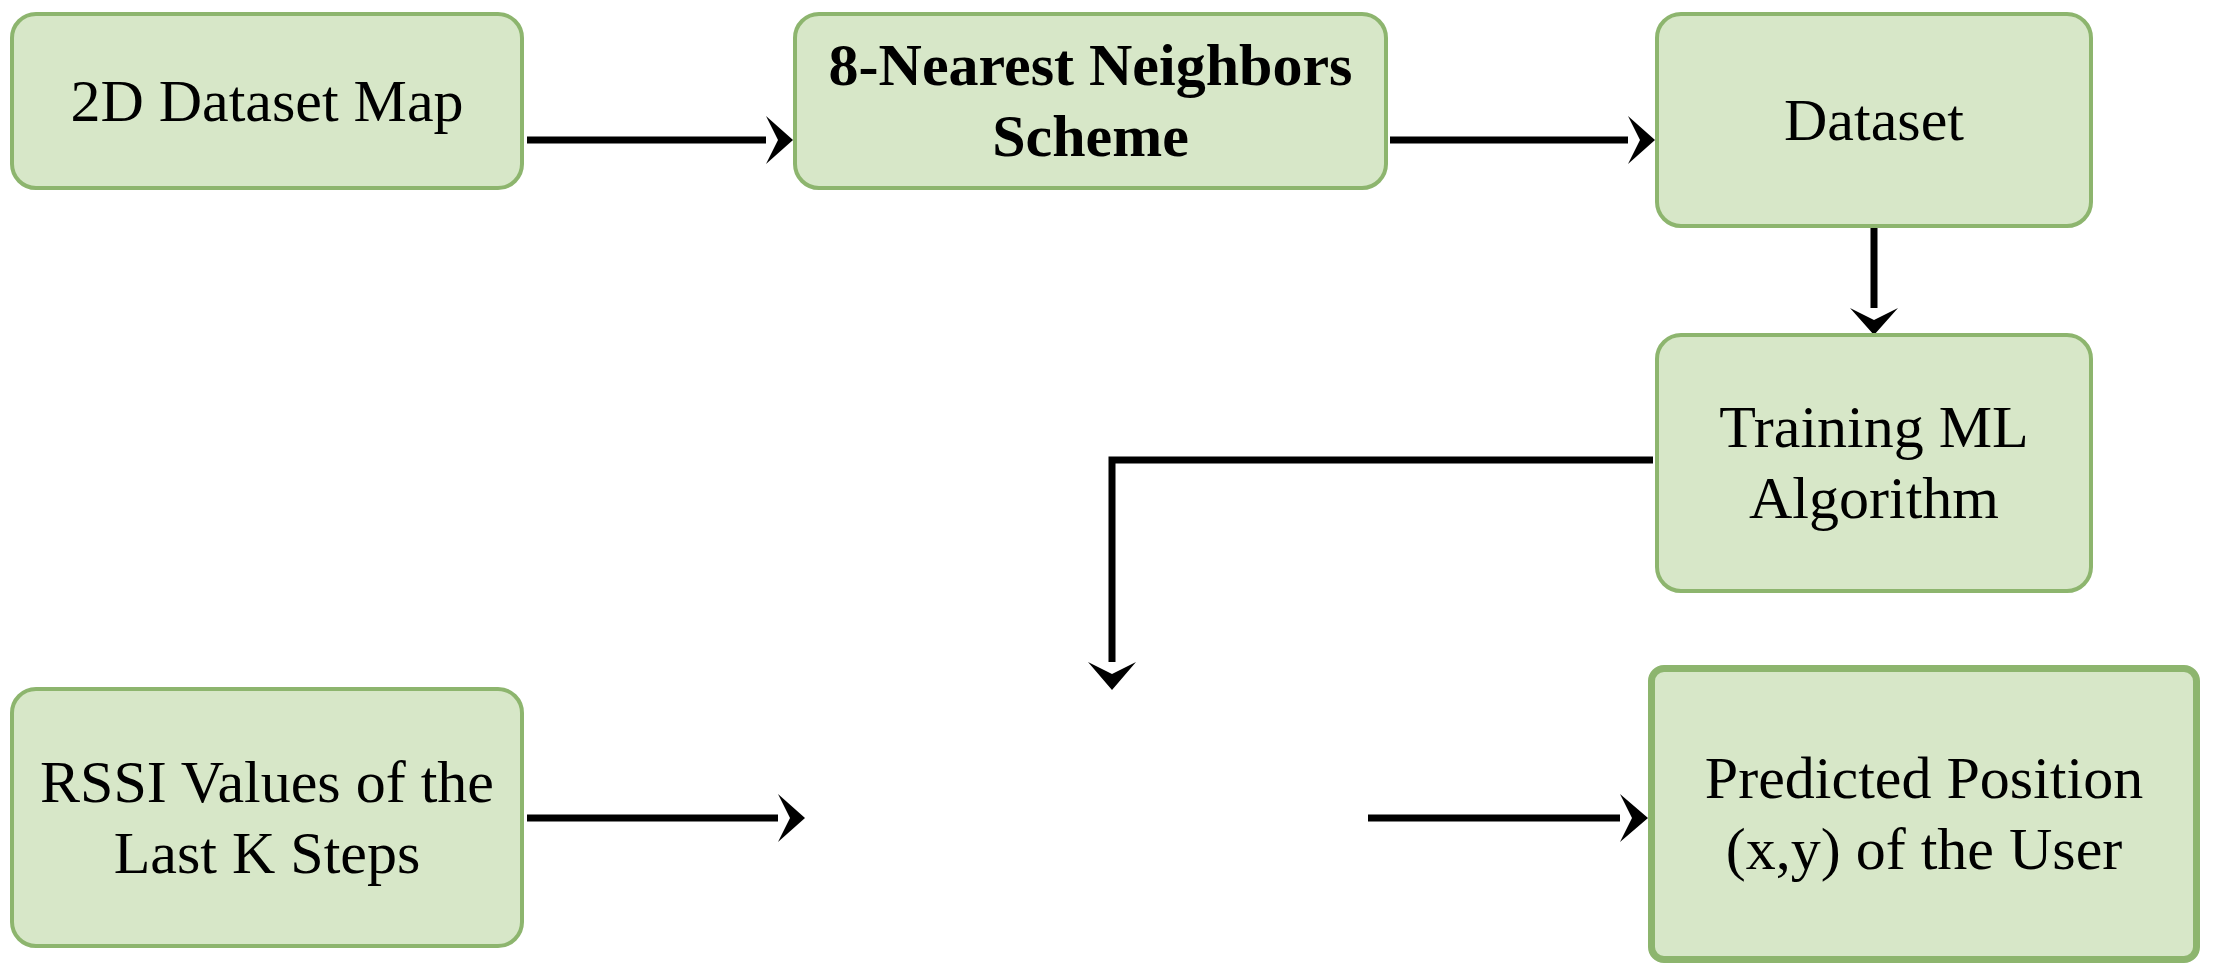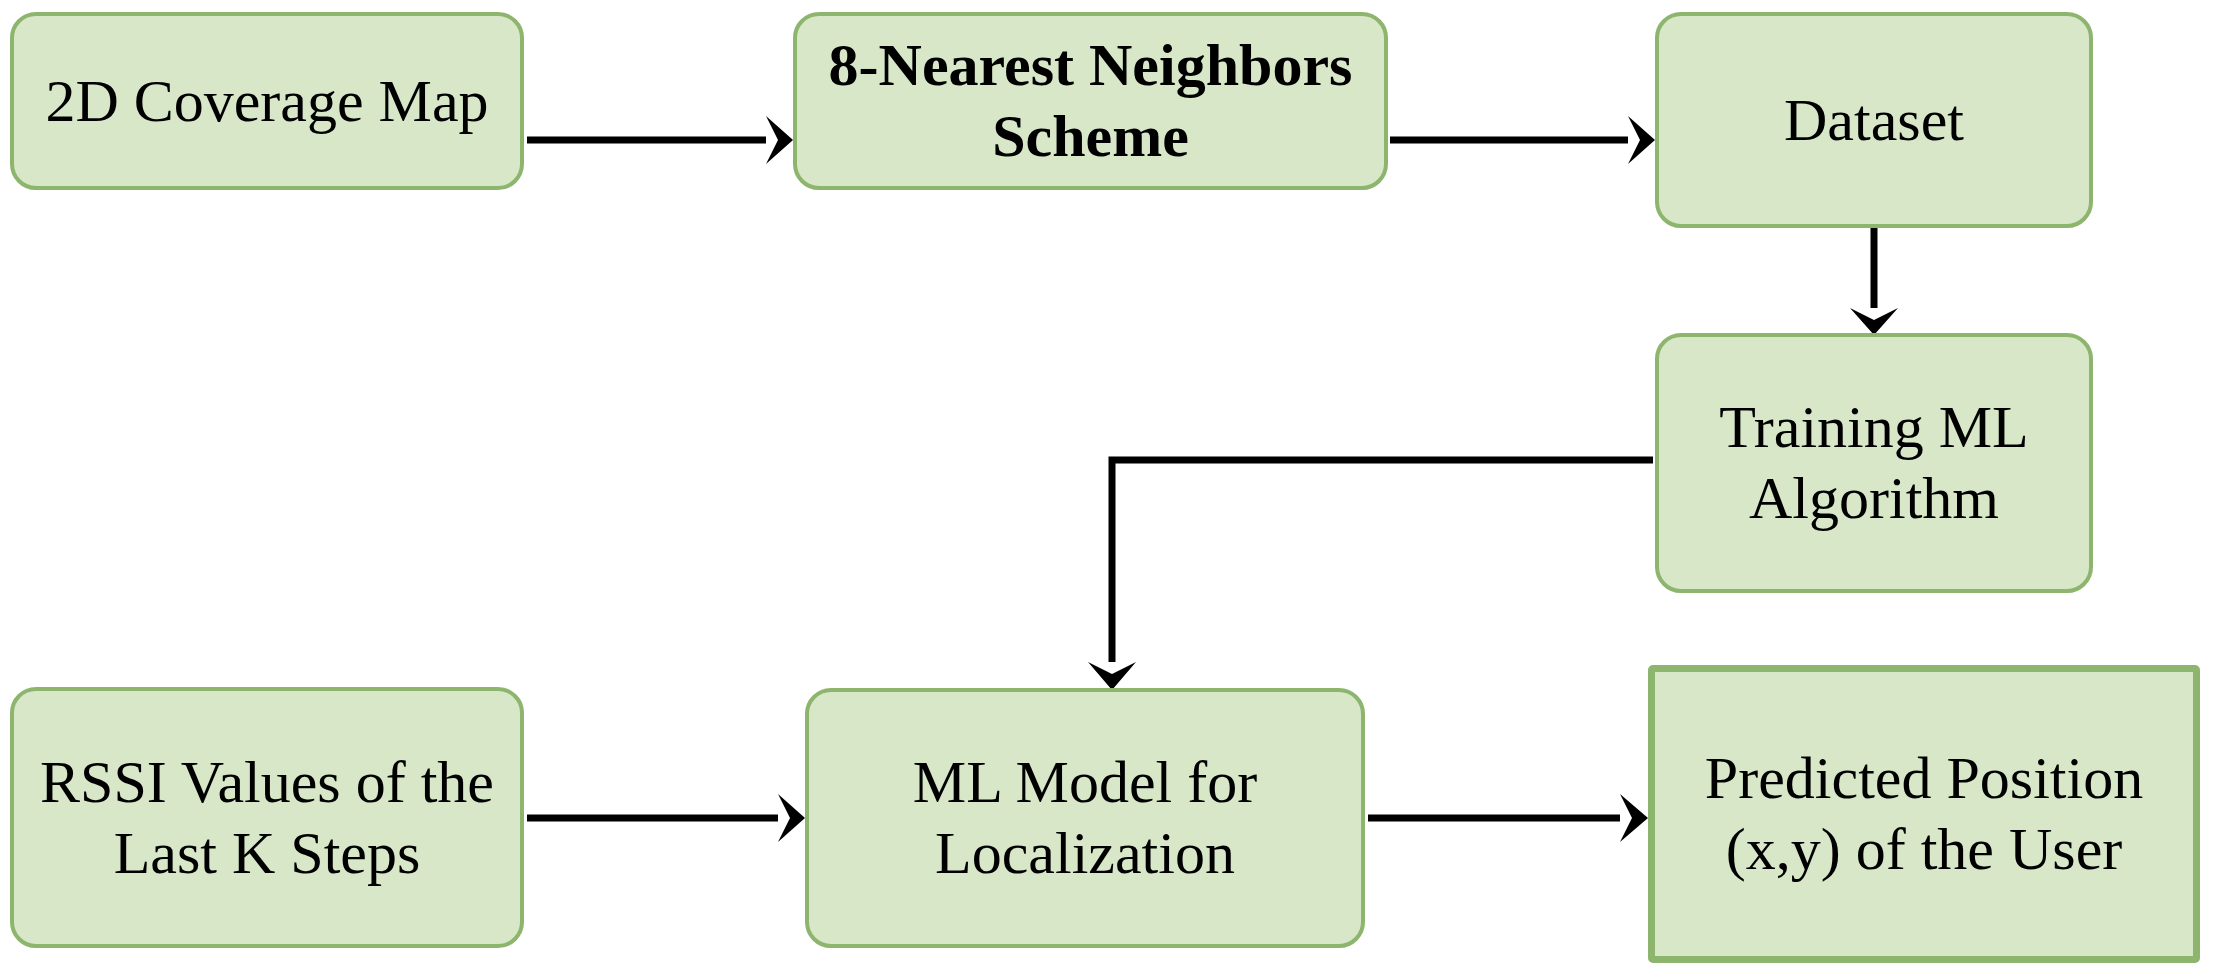--- a/index.html
+++ b/index.html
@@ -28,21 +28,21 @@
     color: #000000;
     line-height: 1.18;
     padding: 4px 10px;
   }
   .node .label {
     display: block;
     width: 100%;
   }
   .node.emphasis {
     border-width: 7px;
-    border-radius: 5px;
+    border-radius: 16px;
   }
   svg.edges {
     position: absolute;
     left: 0;
     top: 0;
     width: 2213px;
     height: 980px;
     overflow: visible;
     pointer-events: none;
   }
@@ -88,40 +88,37 @@
       <polygon points="778,794 805,818 778,842 790,818"></polygon>
     </g>
 
     <g>
       <line x1="1368" y1="818" x2="1620" y2="818"></line>
       <polygon points="1620,794 1648,818 1620,842 1632,818"></polygon>
     </g>
   </svg>
 
   <div class="node" style="left:10px; top:12px; width:514px; height:178px; font-size:60px;">
-    <span class="label">2D Coverage Map</span>
+    <span class="label">2D Dataset Map</span>
   </div>
 
   <div class="node" style="left:793px; top:12px; width:595px; height:178px; font-size:60px;font-weight:bold;">
     <span class="label">8-Nearest Neighbors Scheme</span>
   </div>
 
   <div class="node" style="left:1655px; top:12px; width:438px; height:216px; font-size:60px;">
     <span class="label">Dataset</span>
   </div>
 
   <div class="node" style="left:1655px; top:333px; width:438px; height:260px; font-size:60px;justify-content:center;">
     <span class="label">Training ML Algorithm</span>
   </div>
 
   <div class="node" style="left:10px; top:687px; width:514px; height:261px; font-size:60px;">
     <span class="label">RSSI Values of the Last K Steps</span>
   </div>
 
-  <div class="node" style="left:805px; top:688px; width:560px; height:260px; font-size:60px;">
-    <span class="label">ML Model for Localization</span>
-  </div>
 
   <div class="node emphasis" style="left:1648px; top:665px; width:552px; height:298px; font-size:60px;">
     <span class="label">Predicted Position (x,y) of the User</span>
   </div>
 
 </div>
 
 </body></html>

